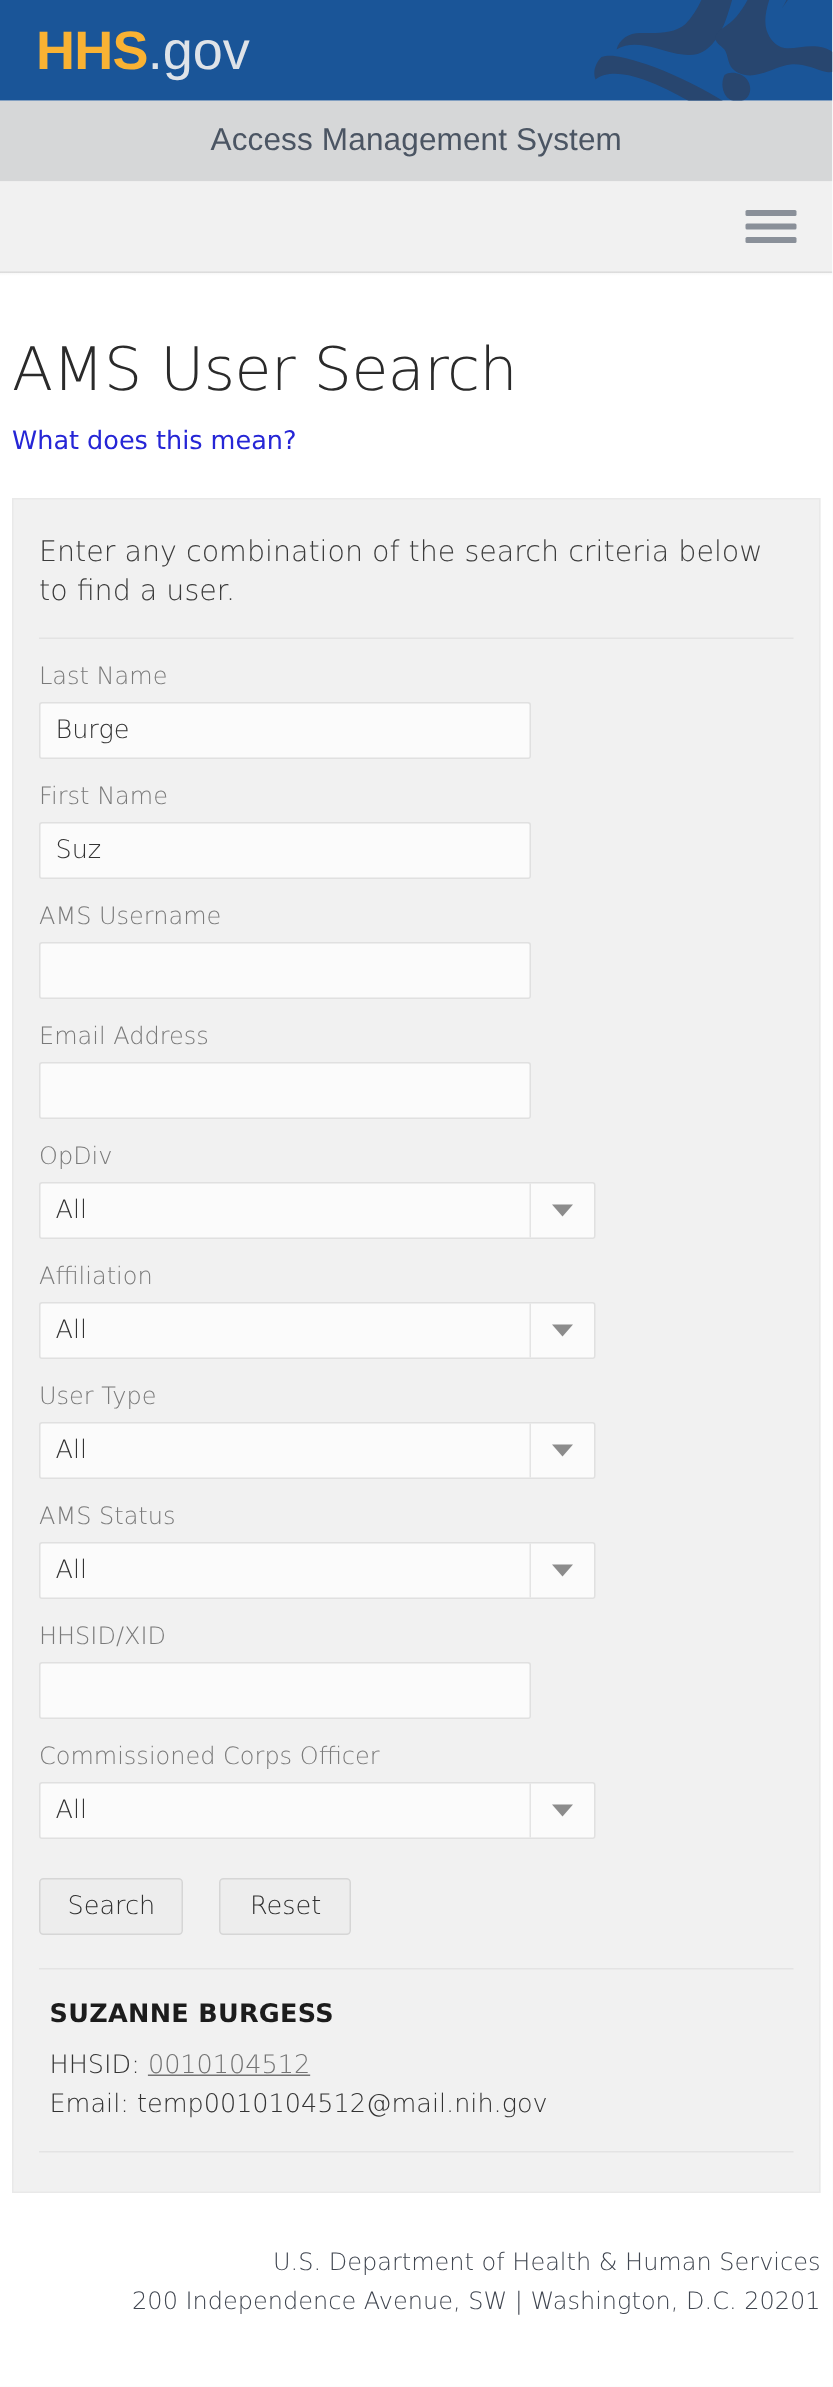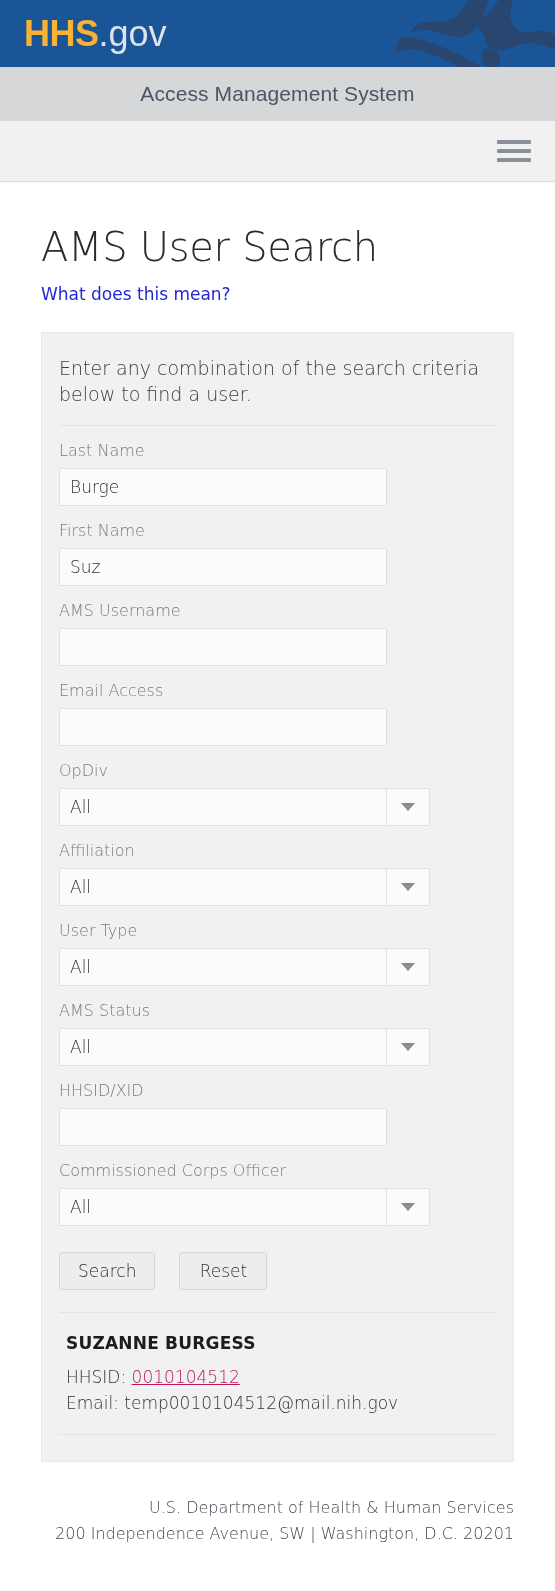--- a/index.html
+++ b/index.html
@@ -96,21 +96,21 @@
   .hamburger span {
     display: block;
     height: 4px;
     width: 100%;
     background: #8a9099;
     border-radius: 1px;
   }
 
   
   .content {
-    padding: 0 41px;
+    padding: 0 8px;
   }
 
   .page-title {
     font-family: "DejaVu Sans", sans-serif;
     font-weight: 300;
     font-size: 40px;
     line-height: 50px;
     color: #2a2a2a;
     margin-top: 40px;
     letter-spacing: -0.3px;
@@ -250,21 +250,21 @@
     margin-bottom: 11px;
   }
   .result-line {
     font-family: "DejaVu Sans", sans-serif;
     font-size: 17px;
     font-weight: 300;
     color: #333333;
     line-height: 26px;
   }
   .result-line a {
-    color: #be185d;
+    color: #737373;
     text-decoration: underline;
   }
   .result-bottom-divider {
     height: 1px;
     background: #e3e3e3;
     margin: 18px 0 0 0;
   }
 
   
   .footer {
@@ -331,21 +331,21 @@
         <label class="field-label">First Name</label>
         <input class="text-input" type="text" value="Suz" style="">
       </div>
 
       <div class="field-group">
         <label class="field-label">AMS Username</label>
         <input class="text-input" type="text" value="" style="">
       </div>
 
       <div class="field-group">
-        <label class="field-label">Email Access</label>
+        <label class="field-label">Email Address</label>
         <input class="text-input" type="text" value="" style="">
       </div>
 
       <div class="field-group">
         <label class="field-label">OpDiv</label>
         <div class="select-wrap">
           <span class="select-value">All</span>
           <span class="select-sep"></span>
           <span class="select-arrow">
               <i></i>

